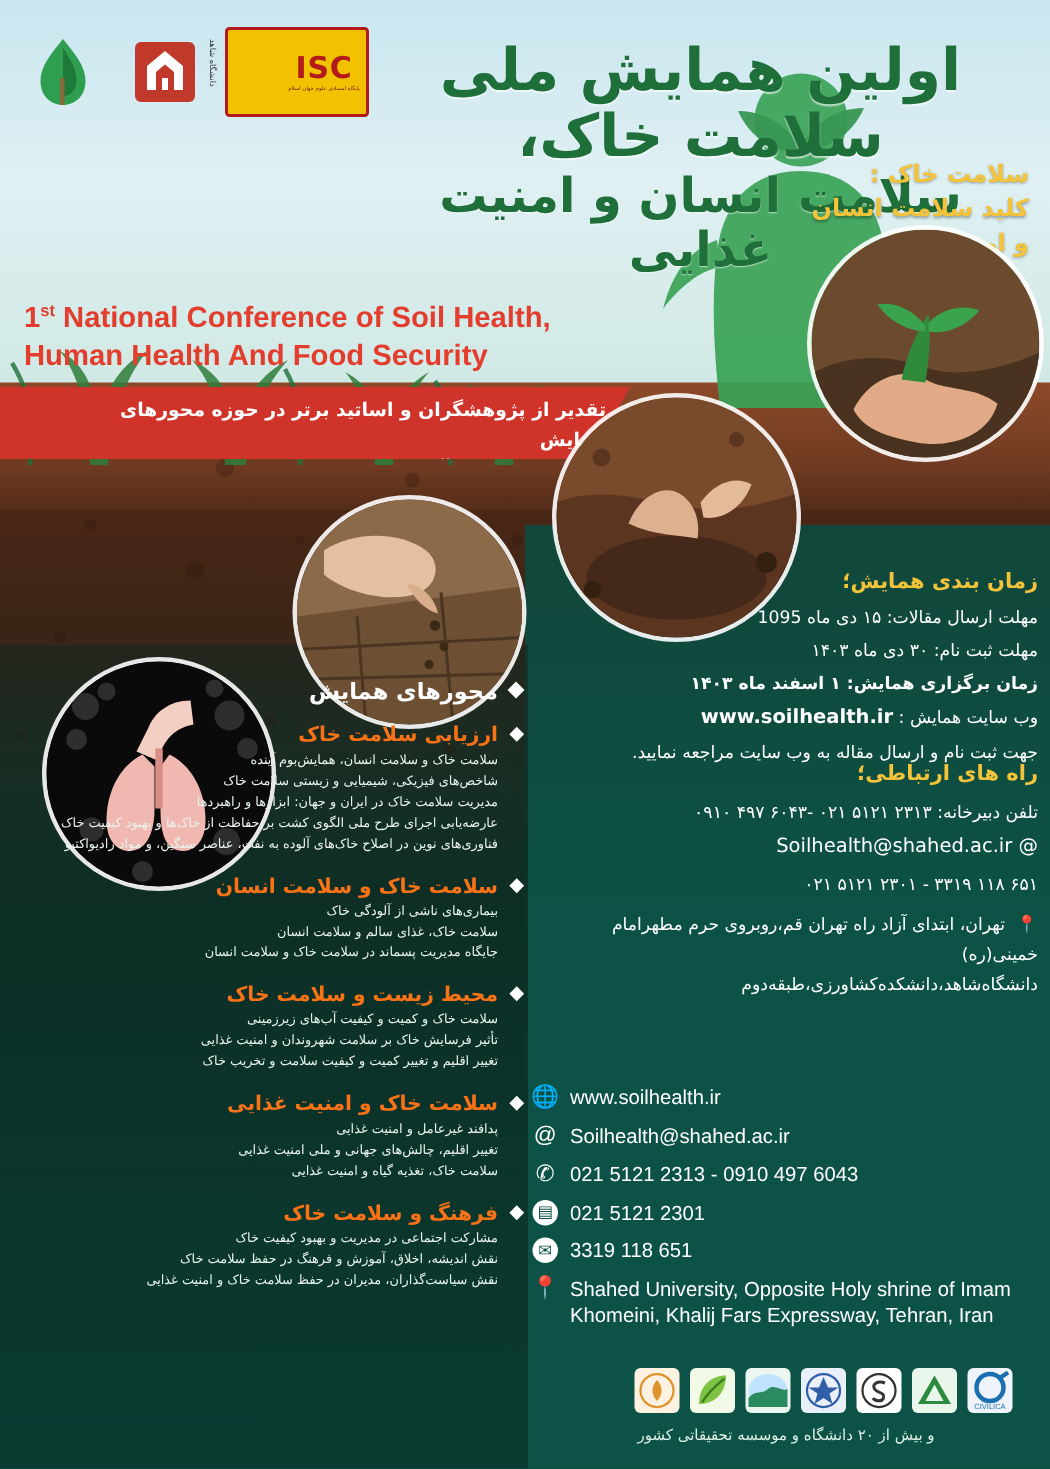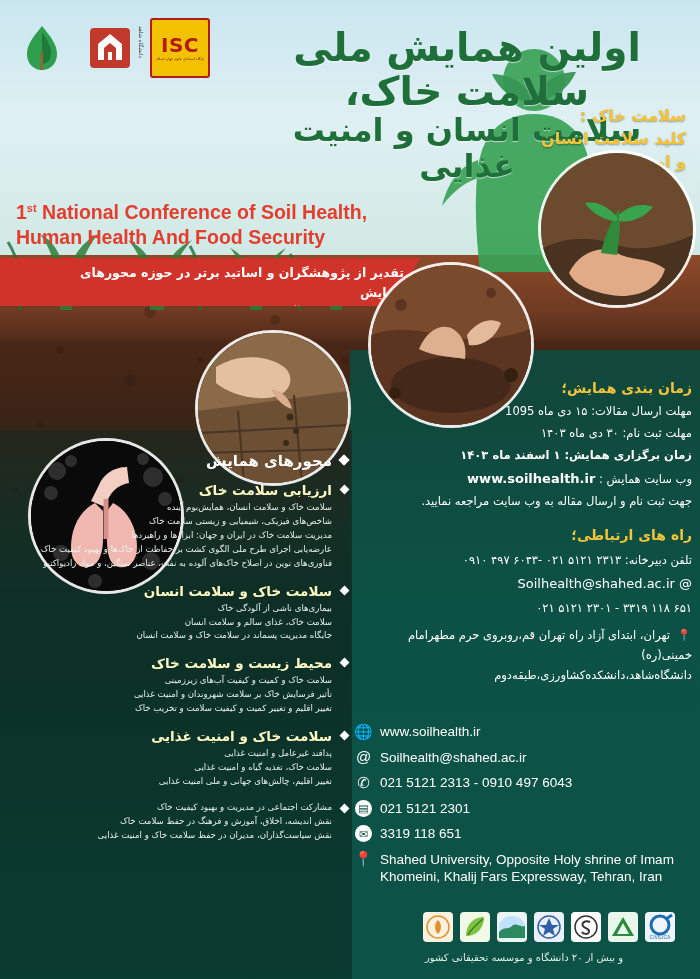--- a/index.html
+++ b/index.html
@@ -55,21 +55,21 @@
     opacity:.92;
   }
 
   
   .logos{
     position:absolute;left:14px;top:18px;display:flex;gap:12px;align-items:center;
   }
   .logo{width:56px;height:56px;display:flex;align-items:center;justify-content:center;}
   .logo-isc{
     background:#f2c200;border:2px solid #b31b1b;border-radius:3px;
-    flex-direction:column;color:#b31b1b;
+    flex-direction:column;color:#b31b1b;padding-left:36px;
   }
   .logo-isc .isc-txt{font-size:20px;font-weight:bold;letter-spacing:.5px;line-height:1;}
   .logo-isc .isc-sub{font-size:3.6px;color:#7d1414;line-height:1.15;text-align:center;margin-top:2px;}
   .logo-shahed{background:transparent;}
   .logo-green{background:transparent;}
   .logo-cap{
     position:absolute;font-size:5.5px;color:#333;writing-mode:vertical-rl;
   }
 
   
@@ -116,36 +116,36 @@
   .topics-head{
     font-size:15px;font-weight:bold;color:#fff;margin:0 0 12px 0;
     padding-right:16px;position:relative;
   }
   .diamond{
     position:absolute;right:0;top:4px;width:8px;height:8px;background:#fff;
     transform:rotate(45deg);
   }
   .topic{margin-bottom:12px;padding-right:16px;position:relative;}
   .topic h3{
-    margin:0 0 3px 0;font-size:13.5px;font-weight:bold;color:#fef9c3;
+    margin:0 0 3px 0;font-size:13.5px;font-weight:bold;color:#f97316;
   }
   .topic .d{
     position:absolute;right:0;top:4px;width:7px;height:7px;background:#ffffff;transform:rotate(45deg);
   }
   .topic p{margin:0;font-size:8.6px;line-height:1.62;color:#e8f2ec;}
   .sched{
     position:absolute;right:8px;top:380px;width:338px;direction:rtl;text-align:right;color:#fff;
   }
   .sched .hdr{font-size:14px;font-weight:bold;color:#f3c33a;margin-bottom:5px;}
   .sched .row{font-size:11.5px;line-height:1.9;color:#ffffff;}
   .sched .row.bold{font-weight:bold;}
   .sched .url{font-size:13px;font-weight:bold;color:#ffffff;direction:ltr;display:inline-block;}
 
   .contact{
-    position:absolute;right:8px;top:527px;width:338px;direction:rtl;text-align:right;color:#fff;
+    position:absolute;right:8px;top:508px;width:338px;direction:rtl;text-align:right;color:#fff;
   }
   .contact .hdr{font-size:14px;font-weight:bold;color:#f3c33a;margin-bottom:6px;}
   .contact .row{font-size:11.5px;line-height:1.95;}
   .contact .em{font-size:13px;direction:ltr;display:block;text-align:right;}
   .contact .addr{font-size:11.5px;line-height:1.75;margin-top:6px;}
   .pin{display:inline-block;margin-left:4px;}
 
   .contact-en{
     position:absolute;left:355px;top:722px;width:338px;direction:ltr;text-align:left;color:#fff;
     font-family:"Liberation Sans",sans-serif;
@@ -377,26 +377,27 @@
       <h3>محیط زیست و سلامت خاک</h3>
       <p>سلامت خاک و کمیت و کیفیت آب‌های زیرزمینی</p>
       <p>تأثیر فرسایش خاک بر سلامت شهروندان و امنیت غذایی</p>
       <p>تغییر اقلیم و تغییر کمیت و کیفیت سلامت و تخریب خاک</p>
     </div>
 
     <div class="topic">
       <span class="d"></span>
       <h3>سلامت خاک و امنیت غذایی</h3>
       <p>پدافند غیرعامل و امنیت غذایی</p>
+      <p>تغییر اقلیم، چالش‌های جهانی و ملی امنیت غذایی</p>
       <p>سلامت خاک، تغذیه گیاه و امنیت غذایی</p>
-      <p>تغییر اقلیم، چالش‌های جهانی و ملی امنیت غذایی</p>
     </div>
 
     <div class="topic">
       <span class="d"></span>
+      <h3>فرهنگ و سلامت خاک</h3>
       <p>مشارکت اجتماعی در مدیریت و بهبود کیفیت خاک</p>
       <p>نقش اندیشه، اخلاق، آموزش و فرهنگ در حفظ سلامت خاک</p>
       <p>نقش سیاست‌گذاران، مدیران در حفظ سلامت خاک و امنیت غذایی</p>
     </div>
   </div>
 
   <div class="sched">
     <div class="hdr">زمان بندی همایش؛</div>
     <div class="row">مهلت ارسال مقالات: ۱۵ دی ماه 1095</div>
     <div class="row">مهلت ثبت نام: ۳۰ دی ماه ۱۴۰۳</div>

